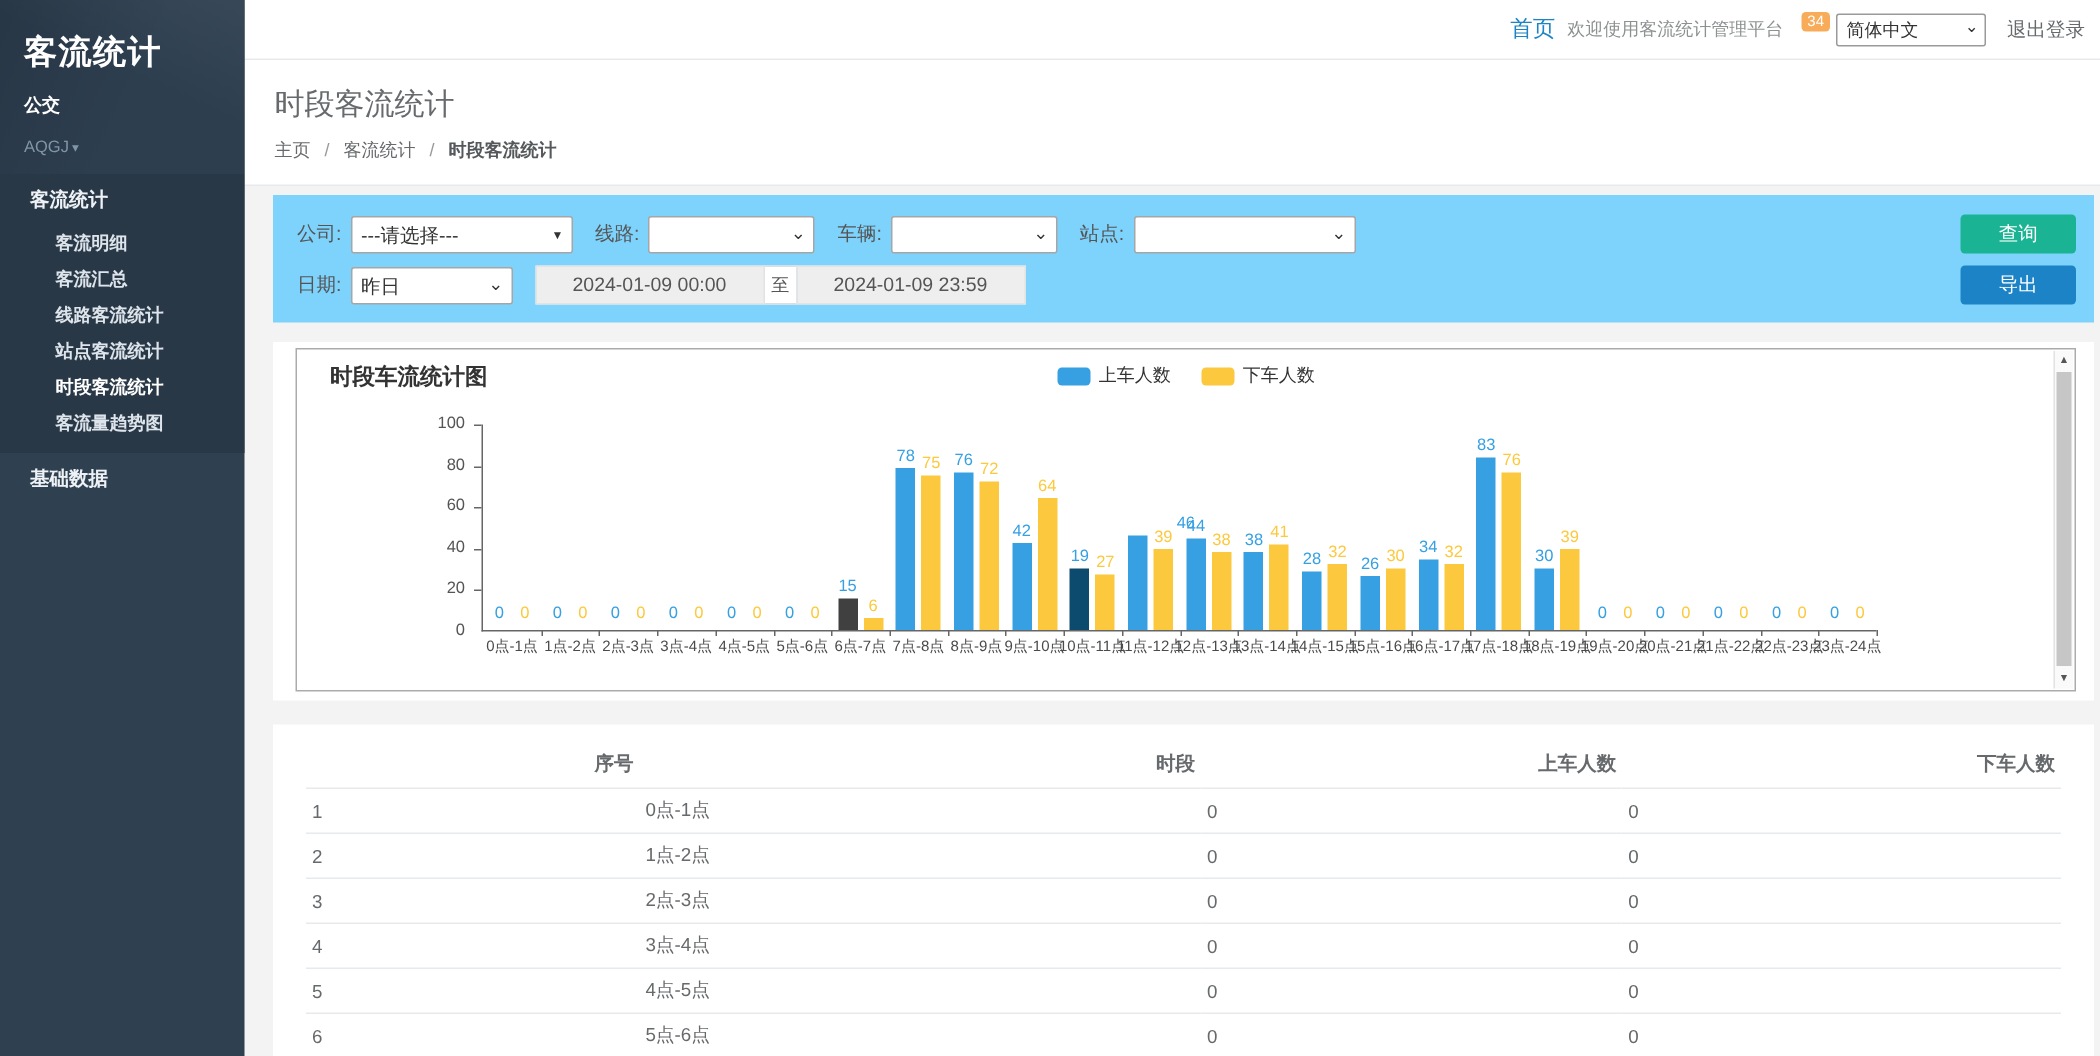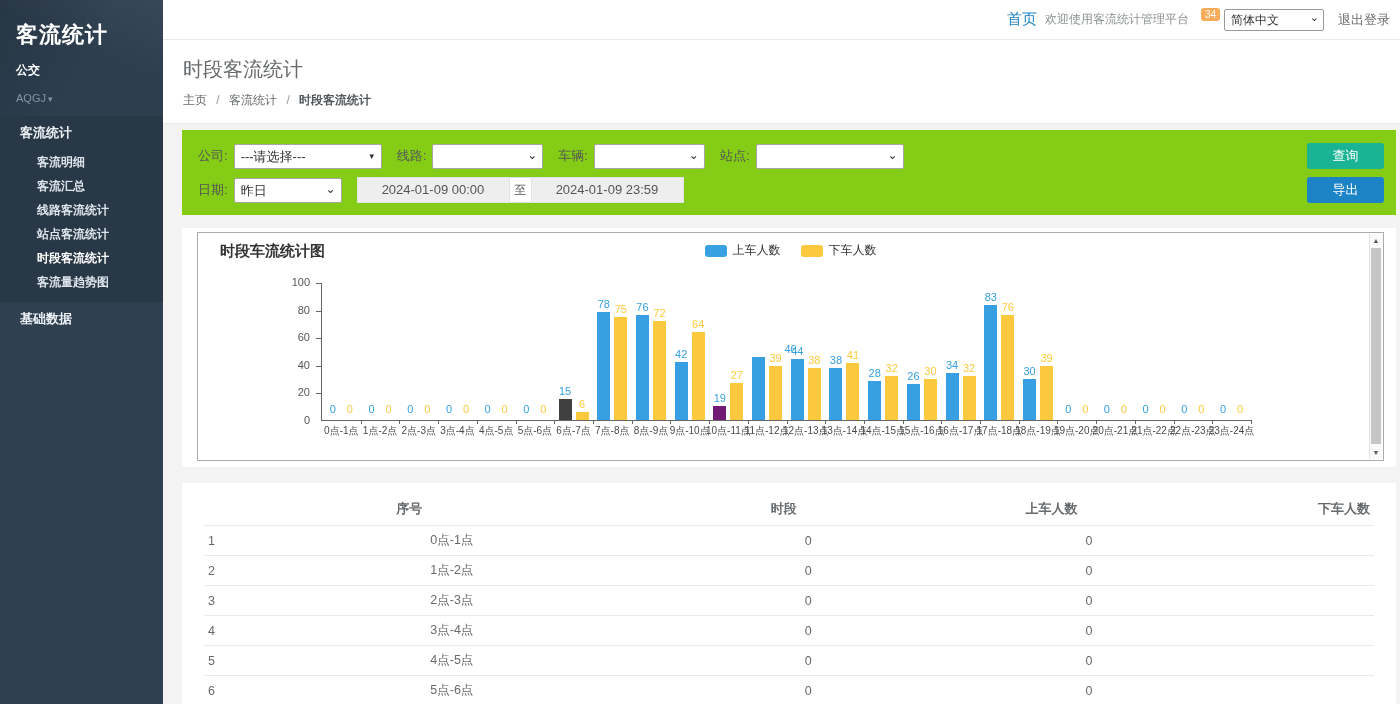--- a/index.html
+++ b/index.html
@@ -38,21 +38,21 @@
   .page-heading { background:#fff; border-bottom:1px solid #e7eaec; padding:16px 0 12px 20px; height:84px; }
   .page-title { font-size:20px; font-weight:400; color:#676a6c; }
   .breadcrumb { margin-top:9px; font-size:12px; color:#676a6c; }
   .breadcrumb .sep { margin:0 6px; color:#999; }
   .breadcrumb .link { cursor:pointer; }
   .breadcrumb .current { font-weight:bold; color:#55595c; }
 
   .content { padding:6px 4px 0 19px; }
 
   
-  .filter-card { position:relative; background:#84cc16; padding:13px 16px; height:85px; }
+  .filter-card { position:relative; background:#7dd3fc; padding:13px 16px; height:85px; }
   .frow { display:flex; align-items:center; height:26px; }
   .frow + .frow { margin-top:8px; }
   .flabel { font-size:13px; color:#555; margin-right:6px; white-space:nowrap; }
   .sel { position:relative; display:inline-block; margin-right:15px; }
   .sel select { appearance:none; -webkit-appearance:none; height:25px; border:1px solid #a6a6a6; border-radius:2px; background:#fff; font-size:13px; color:#333; padding:0 18px 0 6px; font-family:inherit; width:100%; }
   .sel .sel-caret { position:absolute; right:6px; top:4px; font-size:12px; color:#333; pointer-events:none; }
   .sel .black-caret { font-size:8px; top:8px; }
   .w-company { width:148px; } .w-line { width:111px; } .w-vehicle { width:111px; } .w-station { width:148px; } .w-date { width:108px; }
   .date-strip { display:flex; align-items:stretch; height:26px; }
   .date-input { width:153px; background:#eeeeee; border:1px solid #e3e3e3; line-height:24px; padding-left:24px; font-size:13px; color:#555; cursor:pointer; }
@@ -290,21 +290,21 @@
                 <div class="bar" style="height: 57.96px; background: rgb(54, 160, 226);">
                   <span class="bar-value" style="color: rgb(54, 160, 226); bottom: calc(100% + 2px);">42</span>
                 </div>
                 <div class="bar" style="height: 88.32px; background: rgb(252, 201, 62);">
                   <span class="bar-value" style="color: rgb(252, 201, 62); bottom: calc(100% + 2px);">64</span>
                 </div>
                 <span class="x-label">9点-10点</span>
               </div>
               <span class="x-tick-mark" style="left: 41.6667%;"></span>
               <div class="bar-group">
-                <div class="bar" style="height: 14px; background: #701a75;">
+                <div class="bar" style="height: 41px; background: #0c4a6e;">
                   <span class="bar-value" style="color: rgb(54, 160, 226); bottom: calc(100% + 2px);">19</span>
                 </div>
                 <div class="bar" style="height: 37.26px; background: rgb(252, 201, 62);">
                   <span class="bar-value" style="color: rgb(252, 201, 62); bottom: calc(100% + 2px);">27</span>
                 </div>
                 <span class="x-label">10点-11点</span>
               </div>
               <span class="x-tick-mark" style="left: 45.8333%;"></span>
               <div class="bar-group">
                 <div class="bar" style="height: 63.48px; background: rgb(54, 160, 226);">

